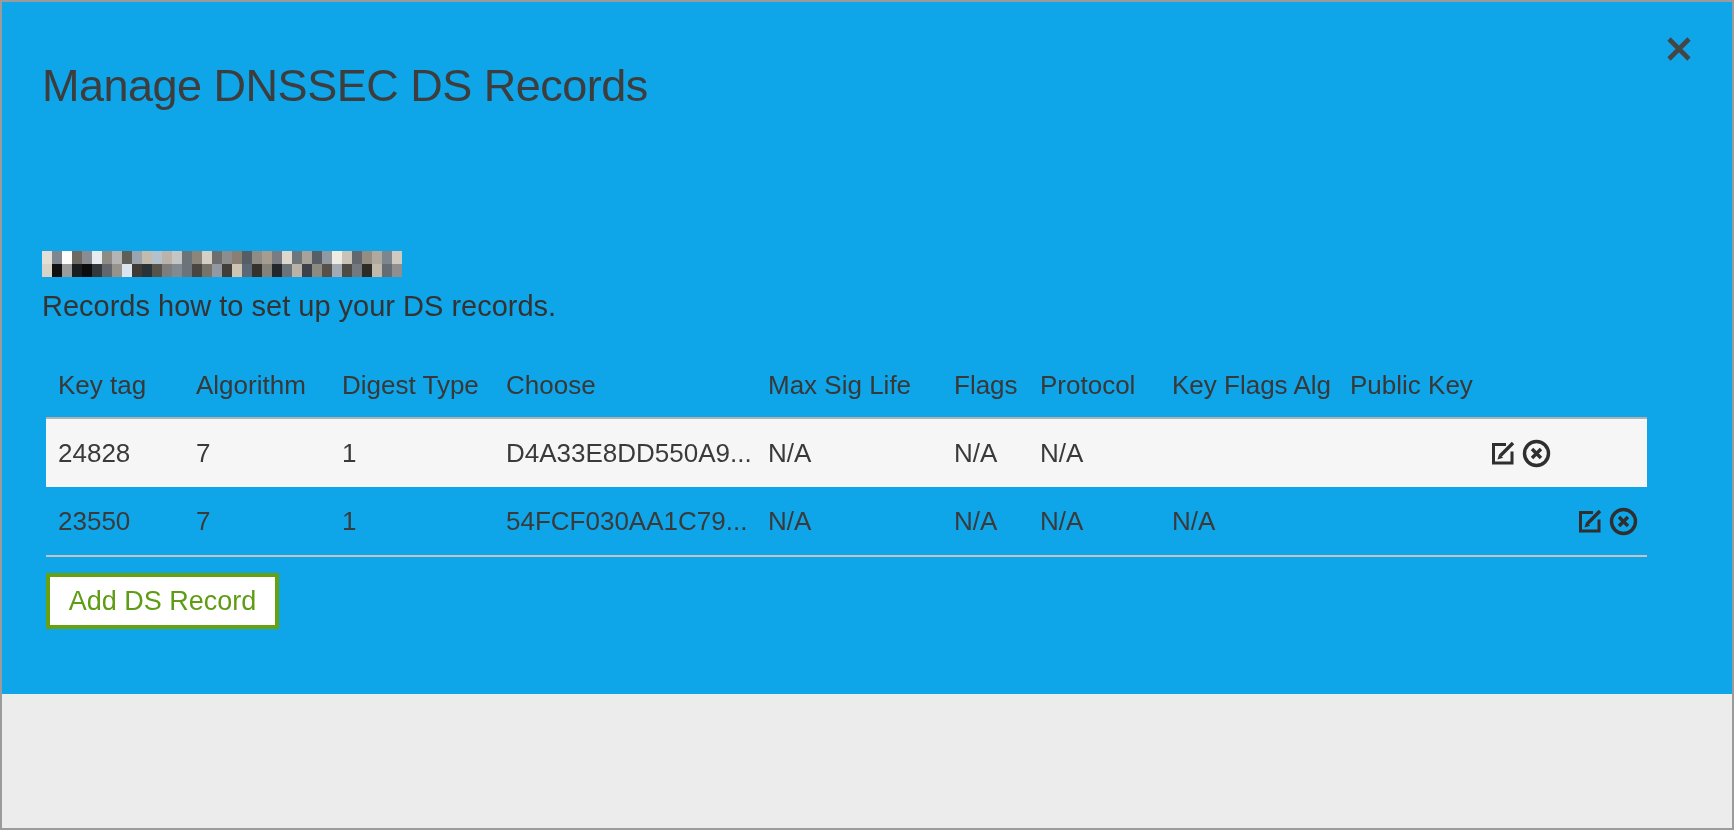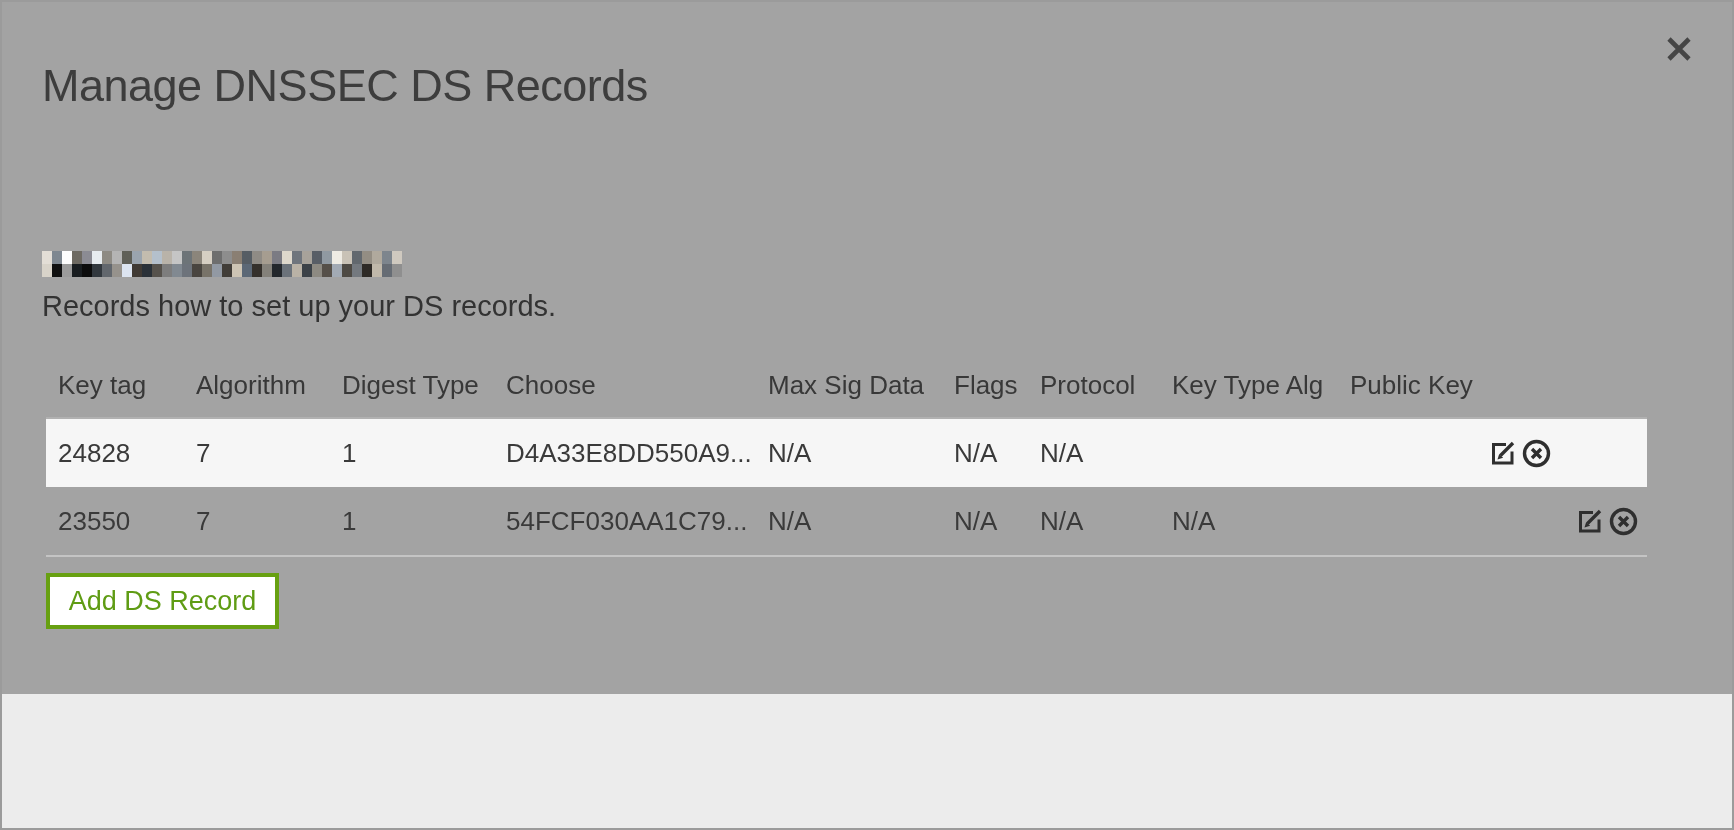--- a/index.html
+++ b/index.html
@@ -1,21 +1,21 @@
 <!DOCTYPE html>
 <html><head>
 <meta charset="utf-8">
 <style>
   html,body{margin:0;padding:0;}
   body{
     width:1734px;height:830px;position:relative;background:#fff;
     font-family:"Liberation Sans","DejaVu Sans",sans-serif;overflow:hidden;
   }
   .modal{
-    position:absolute;inset:0;background:#a3a3a3;
+    position:absolute;inset:0;background:#0ea5e9;
     border:2px solid #9b9b9b;box-sizing:border-box;
     box-shadow:0 6px 8px -3px rgba(0,0,0,0.35);
   }
   .modal-title{
     position:absolute;left:40px;top:28px;
     font-size:45px;font-weight:400;color:#3d3d3d;letter-spacing:-0.5px;
   }
   .close-btn{
     position:absolute;left:1655px;top:26px;width:44px;height:44px;
     background:none;border:none;cursor:pointer;padding:0;
@@ -144,24 +144,24 @@
     </div>
 
   <div class="instruction">Records how to set up your DS records.</div>
 
   <div class="ds-table">
     <div class="t-row t-head" id="table-head">
         <div class="t-cell">Key tag</div>
         <div class="t-cell">Algorithm</div>
         <div class="t-cell">Digest Type</div>
         <div class="t-cell">Choose</div>
-        <div class="t-cell">Max Sig Data</div>
+        <div class="t-cell">Max Sig Life</div>
         <div class="t-cell">Flags</div>
         <div class="t-cell">Protocol</div>
-        <div class="t-cell">Key Type Alg</div>
+        <div class="t-cell">Key Flags Alg</div>
         <div class="t-cell">Public Key</div>
         <div class="t-cell"></div>
       </div>
     <div id="table-body">
         <div class="t-row t-body-row-0">
           <div class="t-cell">24828</div>
           <div class="t-cell">7</div>
           <div class="t-cell">1</div>
           <div class="t-cell">D4A33E8DD550A9...</div>
           <div class="t-cell">N/A</div>

